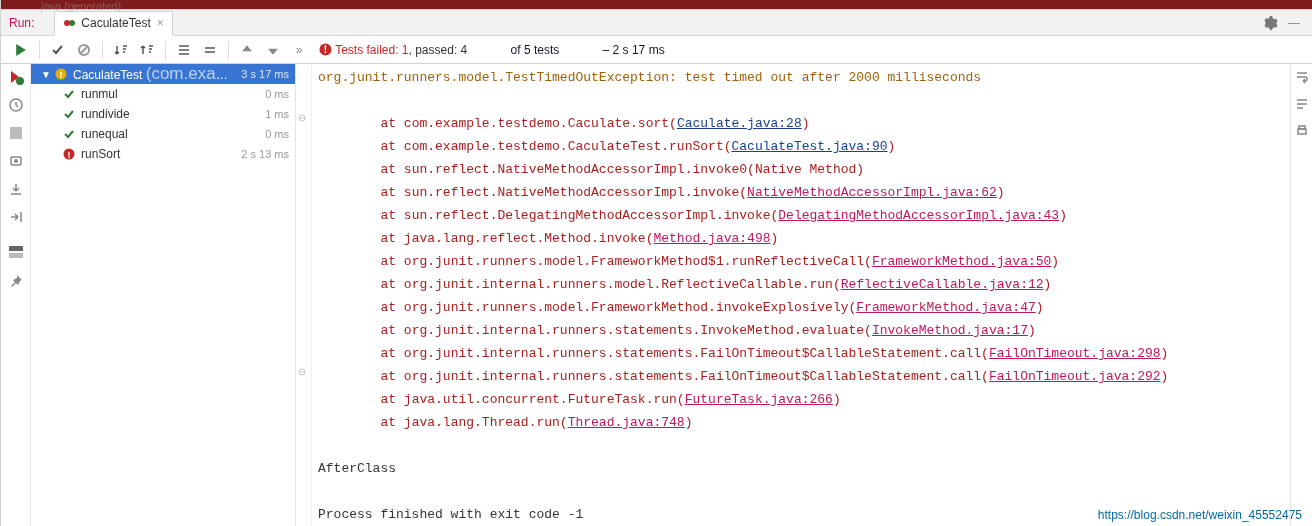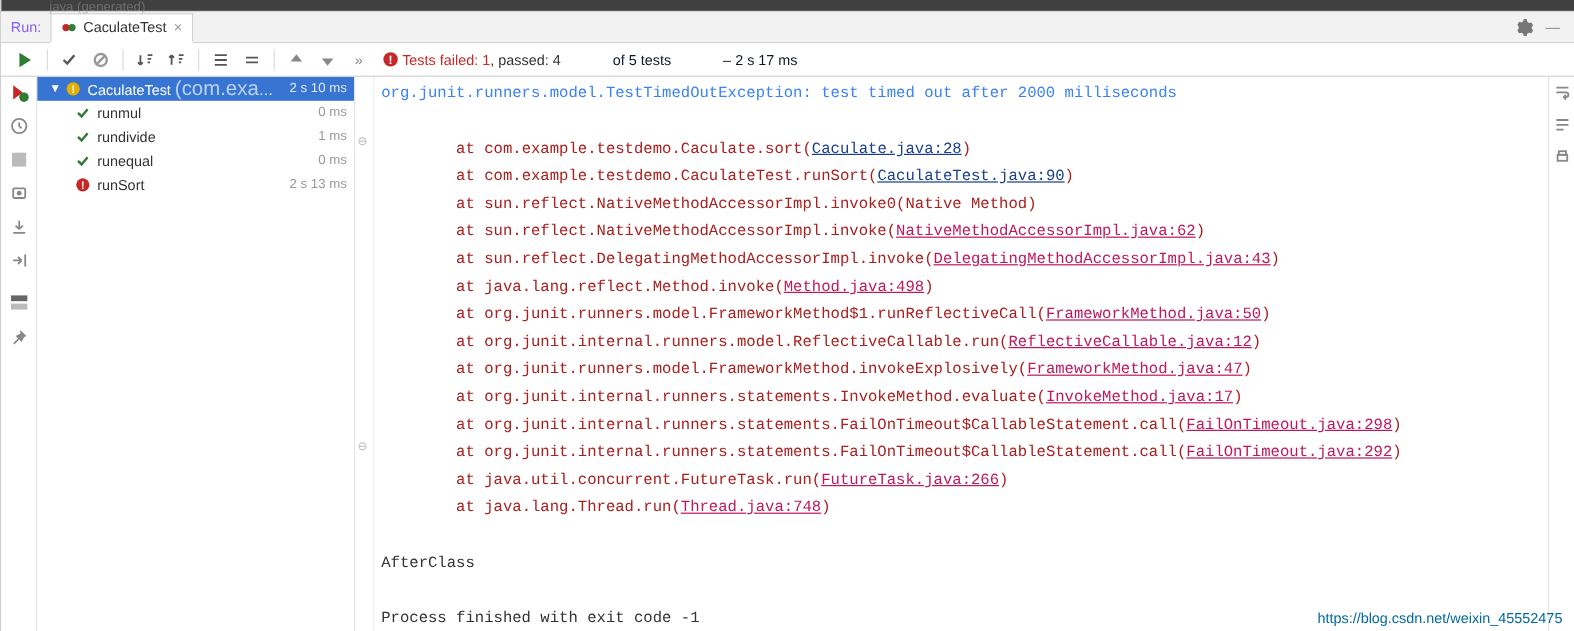--- a/index.html
+++ b/index.html
@@ -11,34 +11,34 @@
     width: 1312px;
     height: 526px;
     overflow: hidden;
     display: flex;
     flex-direction: column;
     border-left: 1px solid #d1d1d1;
   }
   .top-crumb {
     height: 10px;
     border-bottom: 1px solid #d1d1d1;
-    background: #404040;
+    background: #7f1d1d;
     font-size: 11px;
     color: #999;
     padding-left: 40px;
   }
   .tabbar {
     height: 26px;
     display: flex;
     align-items: center;
     background: #f2f2f2;
     border-bottom: 1px solid #d1d1d1;
     padding: 0 6px 0 8px;
   }
-  .tabbar .label { color: #8b5cf6; margin-right: 8px; }
+  .tabbar .label { color: #be185d; margin-right: 20px; }
   .tab {
     display: flex; align-items: center;
     height: 25px; padding: 0 8px;
     background: #fff;
     border: 1px solid #d1d1d1;
     border-bottom: 2px solid #fff;
     margin-bottom: -1px;
     font-size: 12px;
   }
   .tab svg { margin-right: 4px; }
@@ -94,21 +94,21 @@
   .console {
     flex: 1;
     font-family: "Consolas","Courier New",monospace;
     font-size: 13px;
     line-height: 23px;
     padding: 2px 8px 6px 6px;
     overflow: auto;
     white-space: pre;
     color: #333;
   }
-  .console .red { color: #3b82f6; text-align: right; }
+  .console .red { color: #a16207; text-align: right; }
   .console .at { color: #a9201f; }
   .console a.link { color: #1a3f8b; text-decoration: underline; }
   .console a.glink { color: #be185d; text-decoration: underline; }
   .rightgutter {
     width: 22px; border-left: 1px solid #e4e4e4;
     display: flex; flex-direction: column; align-items: center; padding-top: 6px; gap: 10px;
   }
   .rightgutter .ic { color:#888; }
   .watermark {
     position: absolute; right: 10px; bottom: 4px;
@@ -266,21 +266,21 @@
   <div class="tree">
     <div class="tree-row selected">
       <span class="arrow">▼</span>
       <span class="st-icon">
           <svg width="12" height="12">
             <circle cx="6" cy="6" r="5.5" fill="#e2b100"></circle>
             <text x="6" y="9.5" text-anchor="middle" fill="#fff" font-size="9" font-weight="bold">!</text>
           </svg>
         </span>
       <span class="name"><span>CaculateTest</span> <span class="pkg">(com.example.t</span></span>
-      <span class="dur">2 s 10 ms</span>
+      <span class="dur">3 s 17 ms</span>
     </div>
     <div id="tree-children">
         <div class="tree-row child">
           <span class="st-icon">
             <svg width="12" height="12">
               <path fill="none" stroke="#2e7d32" stroke-width="2" d="M2 6l3 3 5-6"></path>
             </svg>
           </span>
           <span class="name">runmul</span>
           <span class="dur">0 ms</span>

